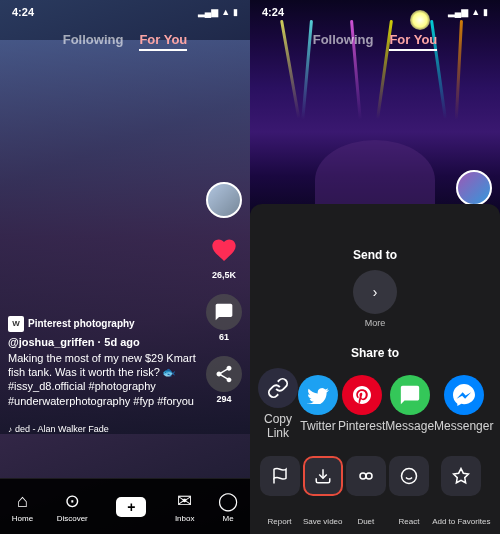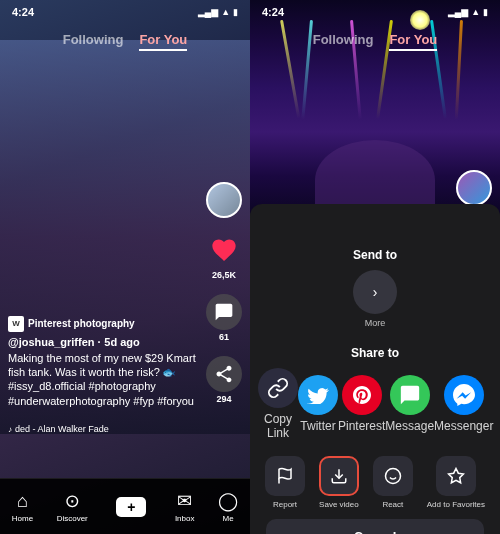--- a/index.html
+++ b/index.html
@@ -453,21 +453,21 @@
     .action-icons-row {
       display: flex;
       justify-content: space-around;
       align-items: center;
     }
 
     .action-item {
       display: flex;
       flex-direction: column;
       align-items: center;
-      gap: 4px;
+      gap: 21px;
       cursor: pointer;
     }
 
     .action-icon-box {
       width: 40px;
       height: 40px;
       border-radius: 10px;
       background: rgba(50,50,60,0.8);
       display: flex;
       align-items: center;
@@ -726,20 +726,29 @@
           <div class="action-icon-box highlighted">
             <svg width="18" height="18" viewBox="0 0 24 24" fill="none" stroke="#fff" stroke-width="2">
               <path d="M21 15v4a2 2 0 0 1-2 2H5a2 2 0 0 1-2-2v-4"></path>
               <polyline points="7 10 12 15 17 10"></polyline>
               <line x1="12" y1="15" x2="12" y2="3"></line>
             </svg>
           </div>
           <span class="action-icon-label">Save video</span>
         </div>
 
+        <div class="action-item">
+          <div class="action-icon-box">
+            <svg width="18" height="18" viewBox="0 0 24 24" fill="none" stroke="#fff" stroke-width="2">
+              <circle cx="8" cy="12" r="4"></circle>
+                <circle cx="16" cy="12" r="4"></circle>
+            </svg>
+          </div>
+          <span class="action-icon-label">Duet</span>
+        </div>
 
         <div class="action-item">
           <div class="action-icon-box">
             <svg width="18" height="18" viewBox="0 0 24 24" fill="none" stroke="#fff" stroke-width="2">
               <circle cx="12" cy="12" r="10"></circle>
               <path d="M8 14s1.5 2 4 2 4-2 4-2"></path>
               <line x1="9" y1="9" x2="9.01" y2="9"></line>
               <line x1="15" y1="9" x2="15.01" y2="9"></line>
             </svg>
           </div>

